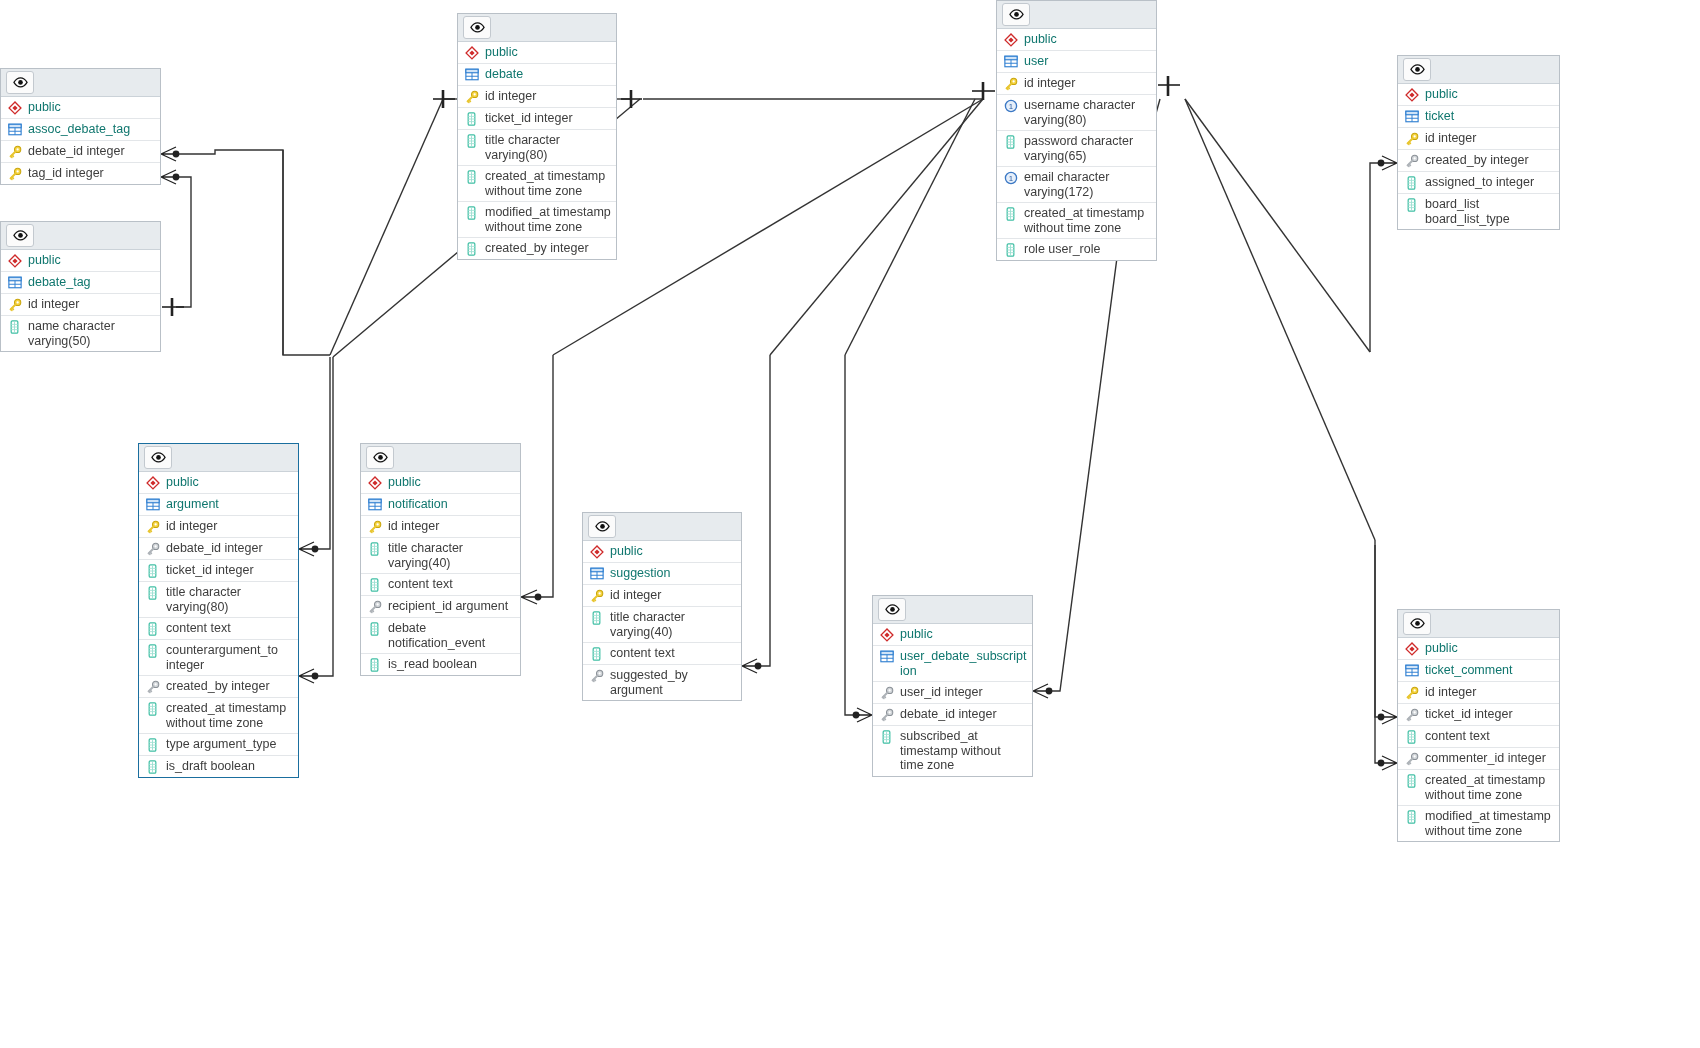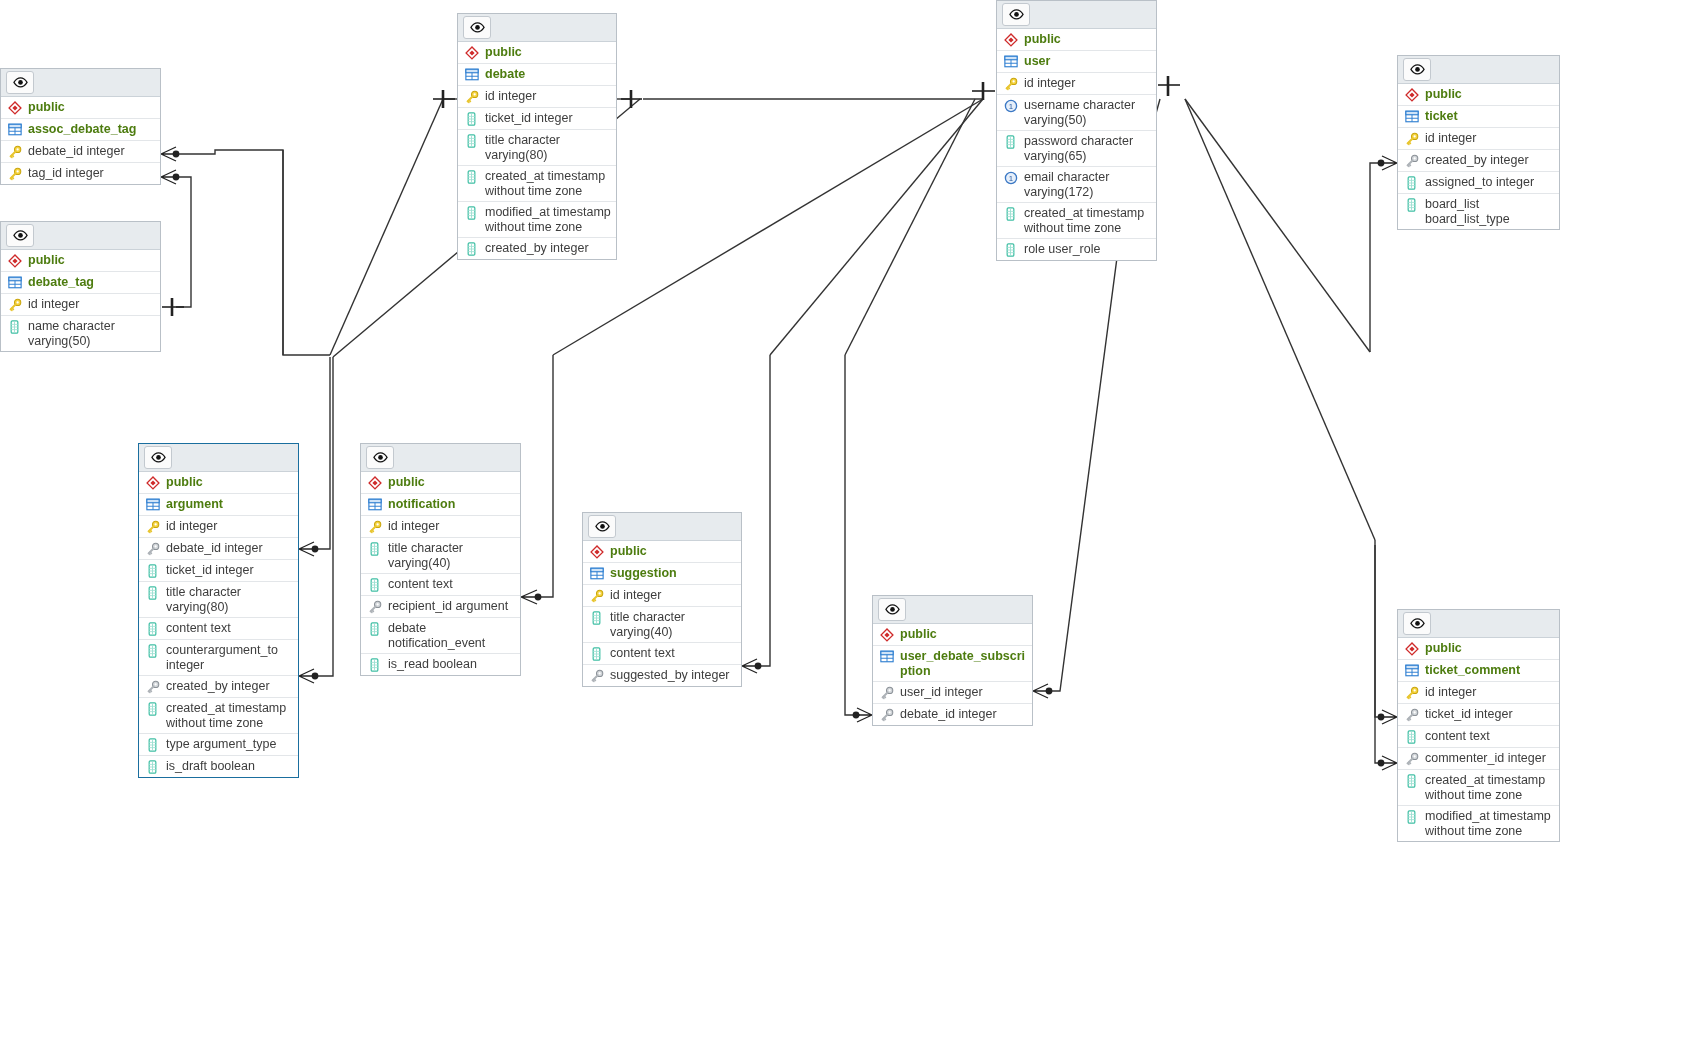--- a/index.html
+++ b/index.html
@@ -42,21 +42,21 @@
     min-height:17px;
     box-sizing:border-box;
     line-height:14.5px;
   }
   .row:last-child{border-bottom:none;}
   .row .ico{
     flex:0 0 auto;width:15px;height:15px;margin-right:6px;margin-top:0px;
     display:flex;align-items:center;justify-content:center;
   }
   .row .lbl{flex:1 1 auto;word-break:break-word;}
-  .row.schema .lbl,.row.tname .lbl{font-weight:bold;color:#4d7c0f;}
+  .row.schema .lbl,.row.tname .lbl{font-weight:normal;color:#0f766e;}
   svg{display:block;overflow:visible;}
 </style>
 </head>
 <body>
 
 <div id="canvas">
 
   <svg id="edges" viewBox="0 0 1700 1048" xmlns="http://www.w3.org/2000/svg">
     <g fill="none" stroke="#333333" stroke-width="1.4">
 
@@ -394,21 +394,21 @@
           </span>
           <span class="lbl">id integer</span>
         </div>
         <div class="row">
           <span class="ico">
             <svg width="14" height="14" viewBox="0 0 16 16">
               <circle cx="8" cy="8" r="6.4" fill="#e6effa" stroke="#3b78c4" stroke-width="1.5"></circle>
               <text x="8" y="11.6" font-size="9" font-family="Liberation Sans, sans-serif" fill="#2c5d9e" text-anchor="middle">1</text>
             </svg>
           </span>
-          <span class="lbl">username character varying(50)</span>
+          <span class="lbl">username character varying(80)</span>
         </div>
         <div class="row">
           <span class="ico">
             <svg width="11" height="14" viewBox="0 0 12 16">
               <rect x="2.2" y="1" width="7.6" height="14" rx="1.4" fill="#ffffff" stroke="#3fbfa4" stroke-width="1.4"></rect>
               <line x1="6" y1="2.4" x2="6" y2="13.6" stroke="#9fe0d2" stroke-width="1.1"></line>
               <line x1="2.2" y1="5" x2="9.8" y2="5" stroke="#9fe0d2" stroke-width="1"></line>
               <line x1="2.2" y1="8" x2="9.8" y2="8" stroke="#9fe0d2" stroke-width="1"></line>
               <line x1="2.2" y1="11" x2="9.8" y2="11" stroke="#9fe0d2" stroke-width="1"></line>
             </svg>
@@ -846,21 +846,21 @@
         </div>
         <div class="row">
           <span class="ico">
             <svg width="14" height="14" viewBox="0 0 16 16">
               <circle cx="11" cy="5" r="3.6" fill="#cfd3d7" stroke="#8b9197" stroke-width="1.2"></circle>
               <circle cx="11" cy="5" r="1.3" fill="#fff"></circle>
               <path d="M8.6 7.4L3 13" stroke="#aeb3b8" stroke-width="2.4" stroke-linecap="round"></path>
               <path d="M4.6 11.4l1.6 1.6M3.2 12.8l1.3 1.3" stroke="#aeb3b8" stroke-width="1.8" stroke-linecap="round"></path>
             </svg>
           </span>
-          <span class="lbl">suggested_by integer</span>
+          <span class="lbl">suggested_by argument</span>
         </div>
       </div>
       <div class="table-node" style="left: 872px; top: 595px; width: 161px;">
         <div class="tn-header">
           <div class="eye-btn">
             <span class="ico">
               <svg width="15" height="11" viewBox="0 0 16 11">
                 <path d="M8 0.6C3.9 0.6 1 5.4 1 5.4S3.9 10.2 8 10.2 15 5.4 15 5.4 12.1 0.6 8 0.6z" fill="#fff" stroke="#111" stroke-width="1.3"></path>
                 <circle cx="8" cy="5.4" r="2.5" fill="#111"></circle>
               </svg>
@@ -902,20 +902,32 @@
           <span class="ico">
             <svg width="14" height="14" viewBox="0 0 16 16">
               <circle cx="11" cy="5" r="3.6" fill="#cfd3d7" stroke="#8b9197" stroke-width="1.2"></circle>
               <circle cx="11" cy="5" r="1.3" fill="#fff"></circle>
               <path d="M8.6 7.4L3 13" stroke="#aeb3b8" stroke-width="2.4" stroke-linecap="round"></path>
               <path d="M4.6 11.4l1.6 1.6M3.2 12.8l1.3 1.3" stroke="#aeb3b8" stroke-width="1.8" stroke-linecap="round"></path>
             </svg>
           </span>
           <span class="lbl">debate_id integer</span>
         </div>
+        <div class="row">
+          <span class="ico">
+            <svg width="11" height="14" viewBox="0 0 12 16">
+              <rect x="2.2" y="1" width="7.6" height="14" rx="1.4" fill="#ffffff" stroke="#3fbfa4" stroke-width="1.4"></rect>
+              <line x1="6" y1="2.4" x2="6" y2="13.6" stroke="#9fe0d2" stroke-width="1.1"></line>
+              <line x1="2.2" y1="5" x2="9.8" y2="5" stroke="#9fe0d2" stroke-width="1"></line>
+              <line x1="2.2" y1="8" x2="9.8" y2="8" stroke="#9fe0d2" stroke-width="1"></line>
+              <line x1="2.2" y1="11" x2="9.8" y2="11" stroke="#9fe0d2" stroke-width="1"></line>
+            </svg>
+          </span>
+          <span class="lbl">subscribed_at timestamp without time zone</span>
+        </div>
       </div>
       <div class="table-node" style="left: 1397px; top: 609px; width: 163px;">
         <div class="tn-header">
           <div class="eye-btn">
             <span class="ico">
               <svg width="15" height="11" viewBox="0 0 16 11">
                 <path d="M8 0.6C3.9 0.6 1 5.4 1 5.4S3.9 10.2 8 10.2 15 5.4 15 5.4 12.1 0.6 8 0.6z" fill="#fff" stroke="#111" stroke-width="1.3"></path>
                 <circle cx="8" cy="5.4" r="2.5" fill="#111"></circle>
               </svg>
             </span>

